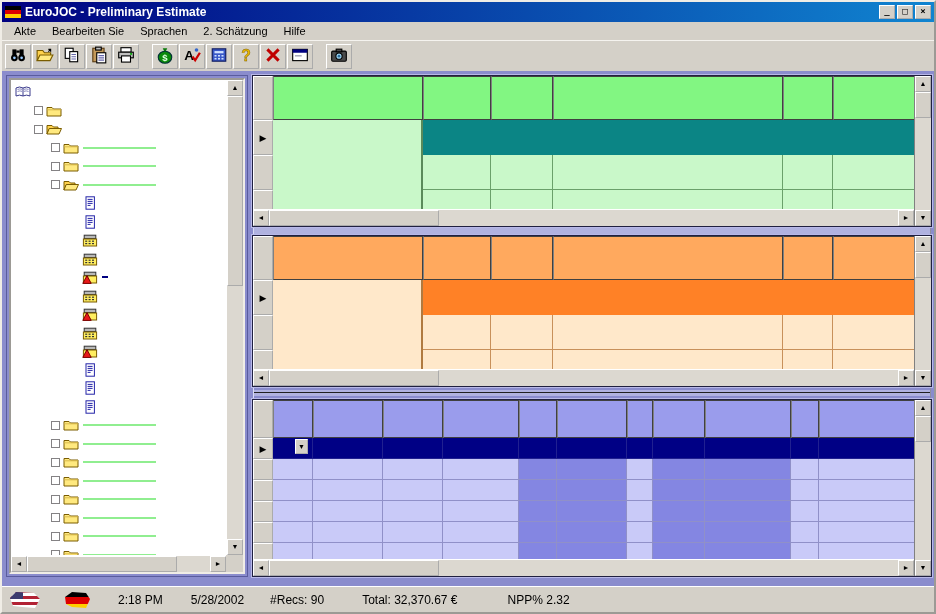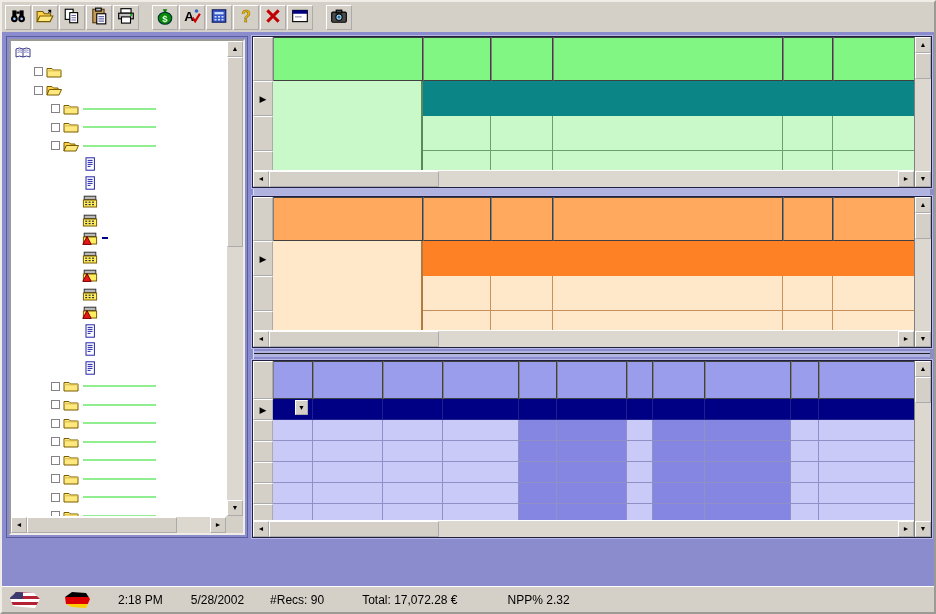--- a/index.html
+++ b/index.html
@@ -105,21 +105,39 @@
   
   .statusbar { height:26px; flex:0 0 auto; border-top:1px solid #fff; display:flex; align-items:center; background:#d4d0c8; font-size:12px; }
   .statusbar .seg { white-space:nowrap; }
   .flag { flex:0 0 auto; }
 </style>
 </head>
 <body>
 
 <div class="window">
 
-
+  <div class="titlebar">
+    <svg class="title-flag" viewBox="0 0 16 12">
+      <rect width="16" height="4" y="0" fill="#000"></rect>
+        <rect width="16" height="4" y="4" fill="#d00"></rect>
+        <rect width="16" height="4" y="8" fill="#ffce00"></rect>
+    </svg>
+    <span class="title-text">EuroJOC - Preliminary Estimate</span>
+    <div class="winbtn">_</div>
+    <div class="winbtn">□</div>
+    <div class="winbtn">×</div>
+  </div>
+
+  <div class="menubar">
+      <span class="menu-item">Akte</span>
+      <span class="menu-item">Bearbeiten Sie</span>
+      <span class="menu-item">Sprachen</span>
+      <span class="menu-item">2. Schätzung</span>
+      <span class="menu-item">Hilfe</span>
+    </div>
 
   <div class="toolbar">
       <button class="tb-btn">
         <span><svg width="18" height="18" viewBox="0 0 16 16">
             <rect x="3" y="3" width="3.6" height="6" fill="#000"></rect>
             <rect x="9.4" y="3" width="3.6" height="6" fill="#000"></rect>
             <circle cx="4.8" cy="10.5" r="3" fill="#000"></circle>
             <circle cx="11.2" cy="10.5" r="3" fill="#000"></circle>
             <circle cx="4.8" cy="10.5" r="1.2" fill="#9cf"></circle>
             <circle cx="11.2" cy="10.5" r="1.2" fill="#9cf"></circle>
@@ -773,16 +791,16 @@
         </defs>
       <g clip-path="url(#demap)">
         <rect width="30" height="7" fill="#000"></rect>
           <rect y="7" width="30" height="7" fill="#d00"></rect>
           <rect y="14" width="30" height="6" fill="#ffce00"></rect>
       </g>
     </svg>
     <span class="seg" style="margin-left:26px">2:18 PM</span>
     <span class="seg" style="margin-left:28px">5/28/2002</span>
     <span class="seg" style="margin-left:26px">#Recs:  90</span>
-    <span class="seg" style="margin-left:38px">Total: 17,072.28 €</span>
+    <span class="seg" style="margin-left:38px">Total: 32,370.67 €</span>
     <span class="seg" style="margin-left:50px">NPP% 2.32</span>
   </div>
 </div>
 
 </body></html>

